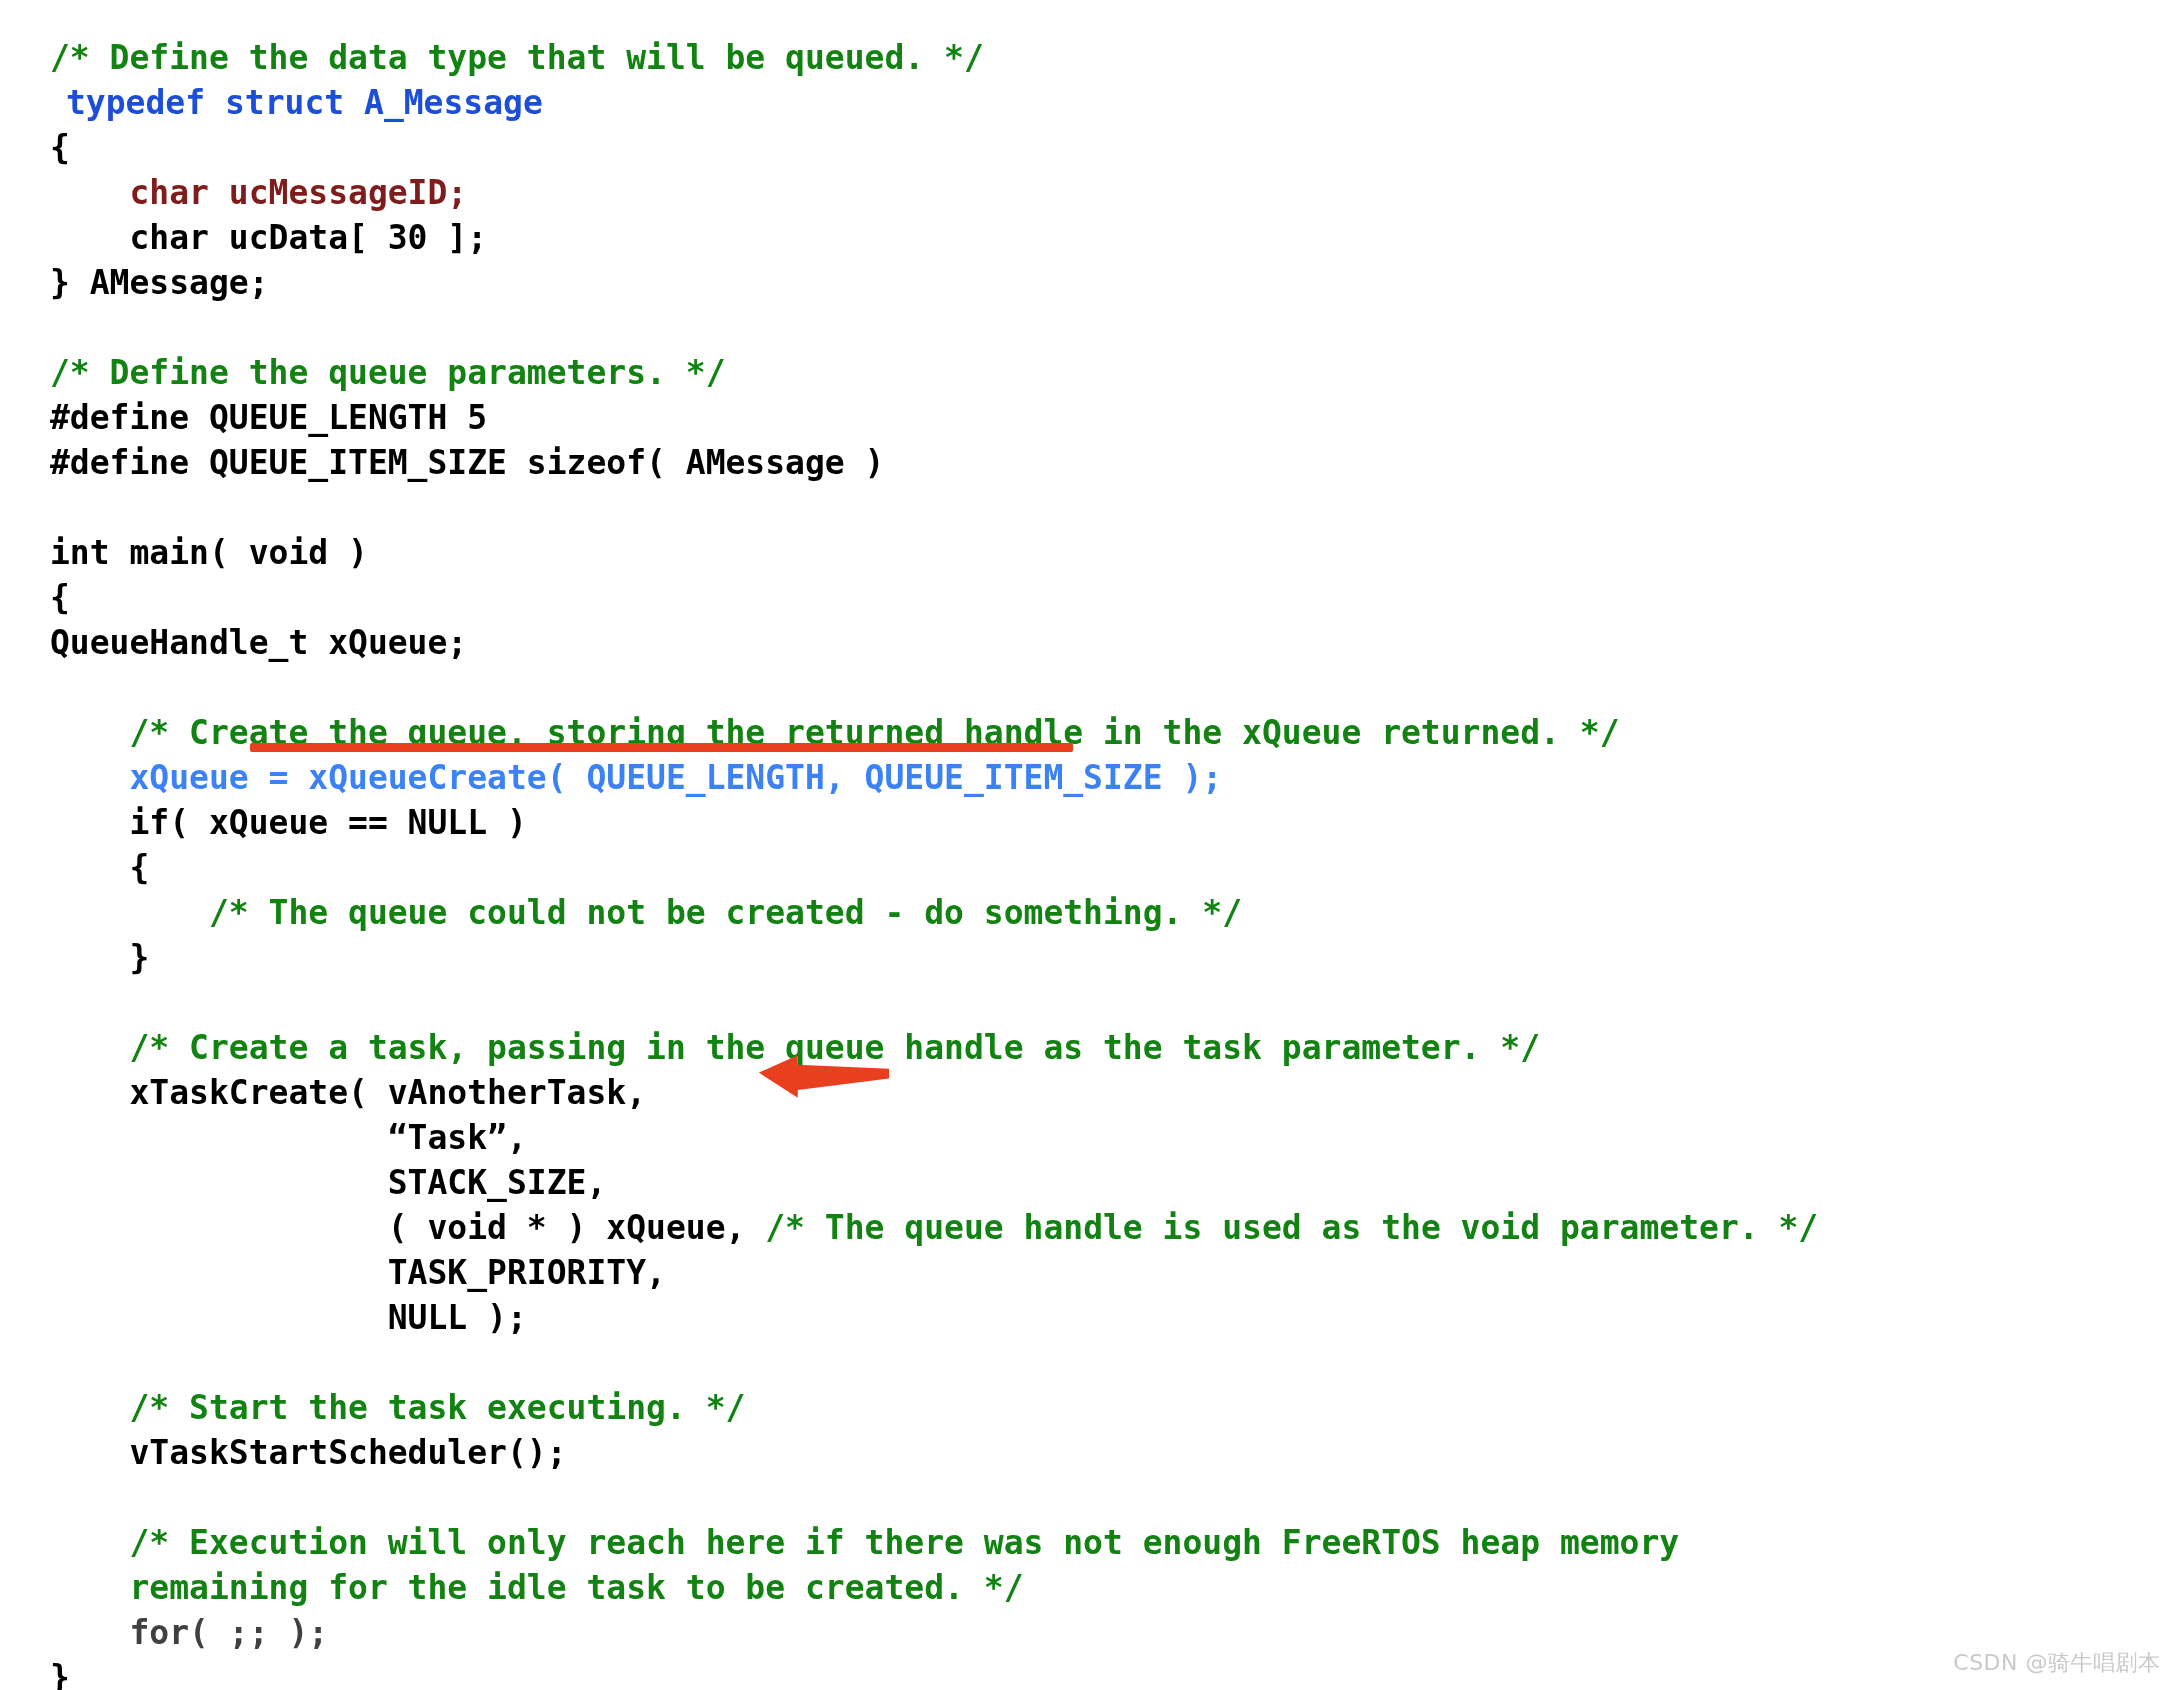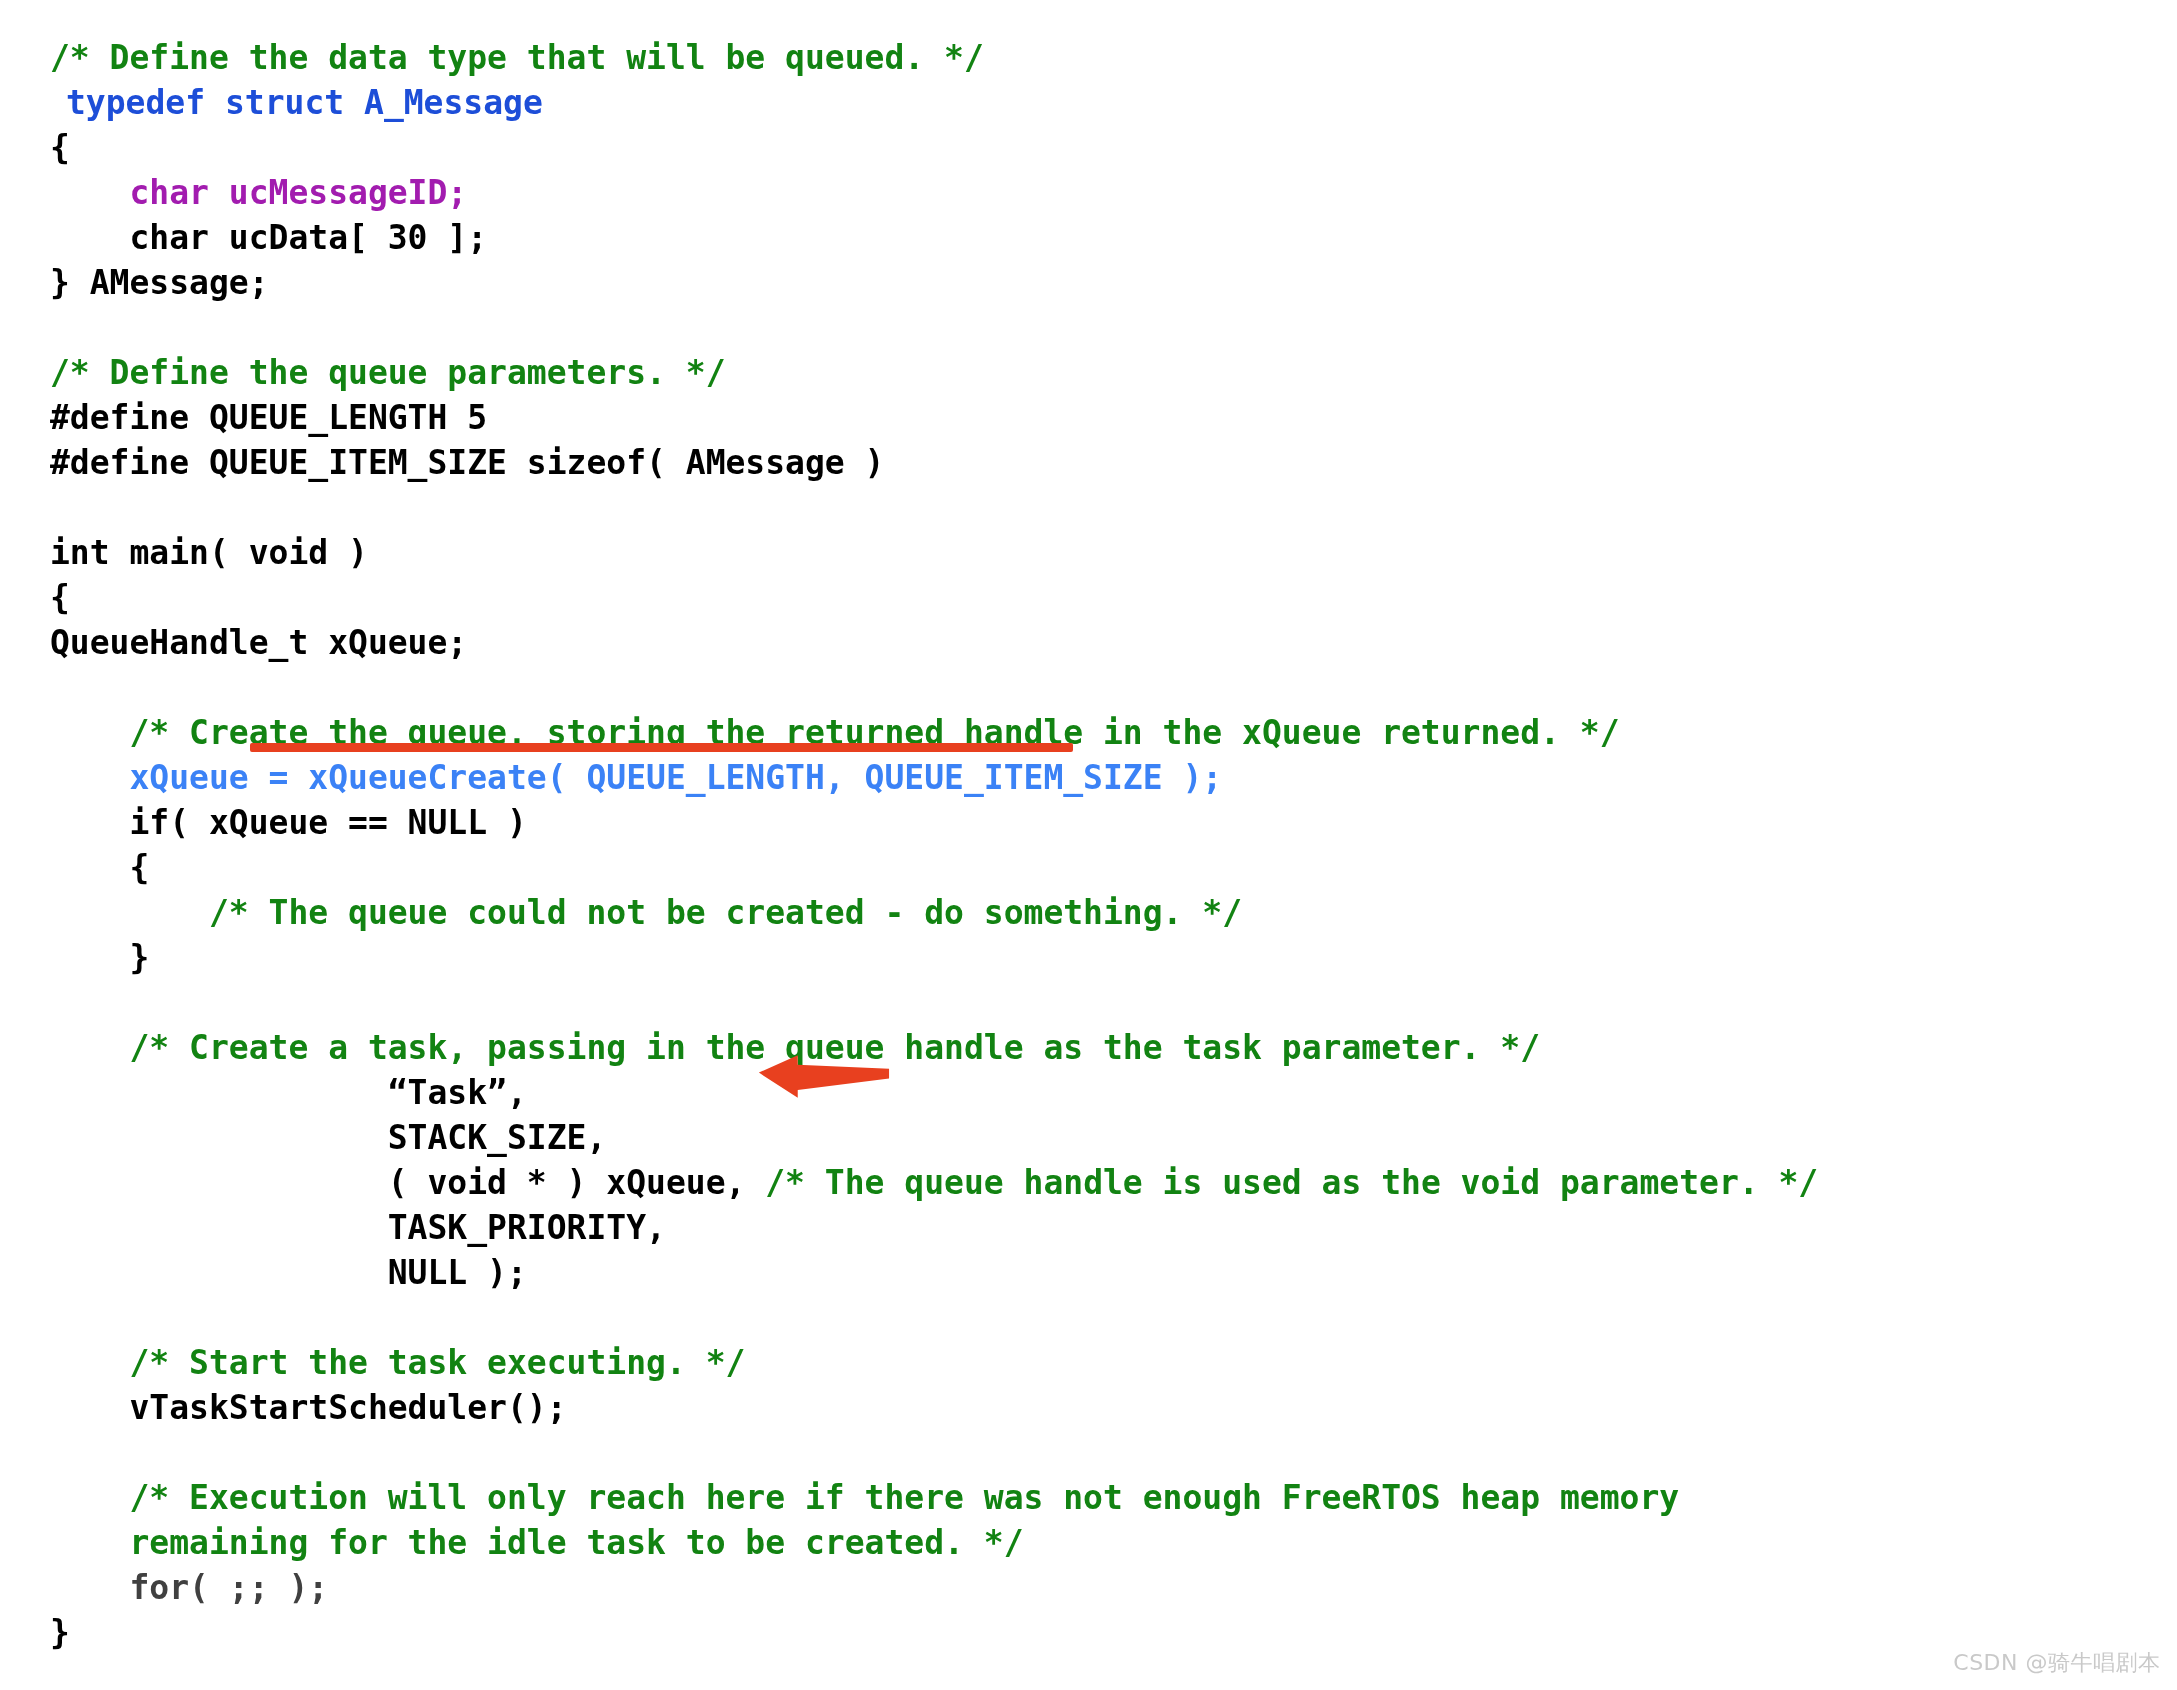--- a/index.html
+++ b/index.html
@@ -73,40 +73,41 @@
     letter-spacing: 0.5px;
   }
 </style>
 </head>
 <body>
 
 <div id="code-sheet">
     <div class="code-line"><span class="tok-comment" style="color: rgb(18, 131, 18);">/* Define the data type that will be queued. */</span></div>
     <div class="code-line"><span class="tok-code" style="color: #1d4ed8; margin-left: 16px;">typedef struct A_Message</span></div>
     <div class="code-line"><span class="tok-code" style="color: rgb(0, 0, 0);">{</span></div>
-    <div class="code-line"><span class="tok-code" style="color: #a21caf;">    char ucMessageID;</span></div>
+    <div class="code-line"><span class="tok-code" style="color: #7f1d1d;">    char ucMessageID;</span></div>
     <div class="code-line"><span class="tok-code" style="color: rgb(0, 0, 0);">    char ucData[ 30 ];</span></div>
     <div class="code-line"><span class="tok-code" style="color: rgb(0, 0, 0);">} AMessage;</span></div>
     <div class="code-line blank">&nbsp;</div>
     <div class="code-line"><span class="tok-comment" style="color: rgb(18, 131, 18);">/* Define the queue parameters. */</span></div>
     <div class="code-line"><span class="tok-code" style="color: rgb(0, 0, 0);">#define QUEUE_LENGTH 5</span></div>
     <div class="code-line"><span class="tok-code" style="color: rgb(0, 0, 0);">#define QUEUE_ITEM_SIZE sizeof( AMessage )</span></div>
     <div class="code-line blank">&nbsp;</div>
     <div class="code-line"><span class="tok-code" style="color: rgb(0, 0, 0);">int main( void )</span></div>
     <div class="code-line"><span class="tok-code" style="color: rgb(0, 0, 0);">{</span></div>
     <div class="code-line"><span class="tok-code" style="color: rgb(0, 0, 0);">QueueHandle_t xQueue;</span></div>
     <div class="code-line blank">&nbsp;</div>
     <div class="code-line"><span class="tok-comment" style="color: rgb(18, 131, 18);">    /* Create the queue, storing the returned handle in the xQueue returned. */</span></div>
     <div class="code-line"><span class="tok-code" style="color: #3b82f6; margin-top: 20px;">    xQueue = xQueueCreate( QUEUE_LENGTH, QUEUE_ITEM_SIZE );</span></div>
     <div class="code-line"><span class="tok-code" style="color: rgb(0, 0, 0);">    if( xQueue == NULL )</span></div>
     <div class="code-line"><span class="tok-code" style="color: rgb(0, 0, 0);">    {</span></div>
     <div class="code-line"><span class="tok-comment" style="color: rgb(18, 131, 18);">        /* The queue could not be created - do something. */</span></div>
     <div class="code-line"><span class="tok-code" style="color: rgb(0, 0, 0);">    }</span></div>
     <div class="code-line blank">&nbsp;</div>
     <div class="code-line"><span class="tok-comment" style="color: rgb(18, 131, 18);">    /* Create a task, passing in the queue handle as the task parameter. */</span></div>
+    <div class="code-line"><span class="tok-code" style="color: rgb(0, 0, 0);">    xTaskCreate( vAnotherTask,</span></div>
     <div class="code-line"><span class="tok-code" style="color: rgb(0, 0, 0);">                 “Task”,</span></div>
     <div class="code-line"><span class="tok-code" style="color: rgb(0, 0, 0);">                 STACK_SIZE,</span></div>
     <div class="code-line"><span class="tok-code" style="color: rgb(0, 0, 0);">                 ( void * ) xQueue, </span><span class="tok-comment" style="color: rgb(18, 131, 18);">/* The queue handle is used as the void parameter. */</span></div>
     <div class="code-line"><span class="tok-code" style="color: rgb(0, 0, 0);">                 TASK_PRIORITY,</span></div>
     <div class="code-line"><span class="tok-code" style="color: rgb(0, 0, 0);">                 NULL );</span></div>
     <div class="code-line blank">&nbsp;</div>
     <div class="code-line"><span class="tok-comment" style="color: rgb(18, 131, 18);">    /* Start the task executing. */</span></div>
     <div class="code-line"><span class="tok-code" style="color: rgb(0, 0, 0);">    vTaskStartScheduler();</span></div>
     <div class="code-line blank">&nbsp;</div>
     <div class="code-line"><span class="tok-comment" style="color: rgb(18, 131, 18);">    /* Execution will only reach here if there was not enough FreeRTOS heap memory</span></div>

